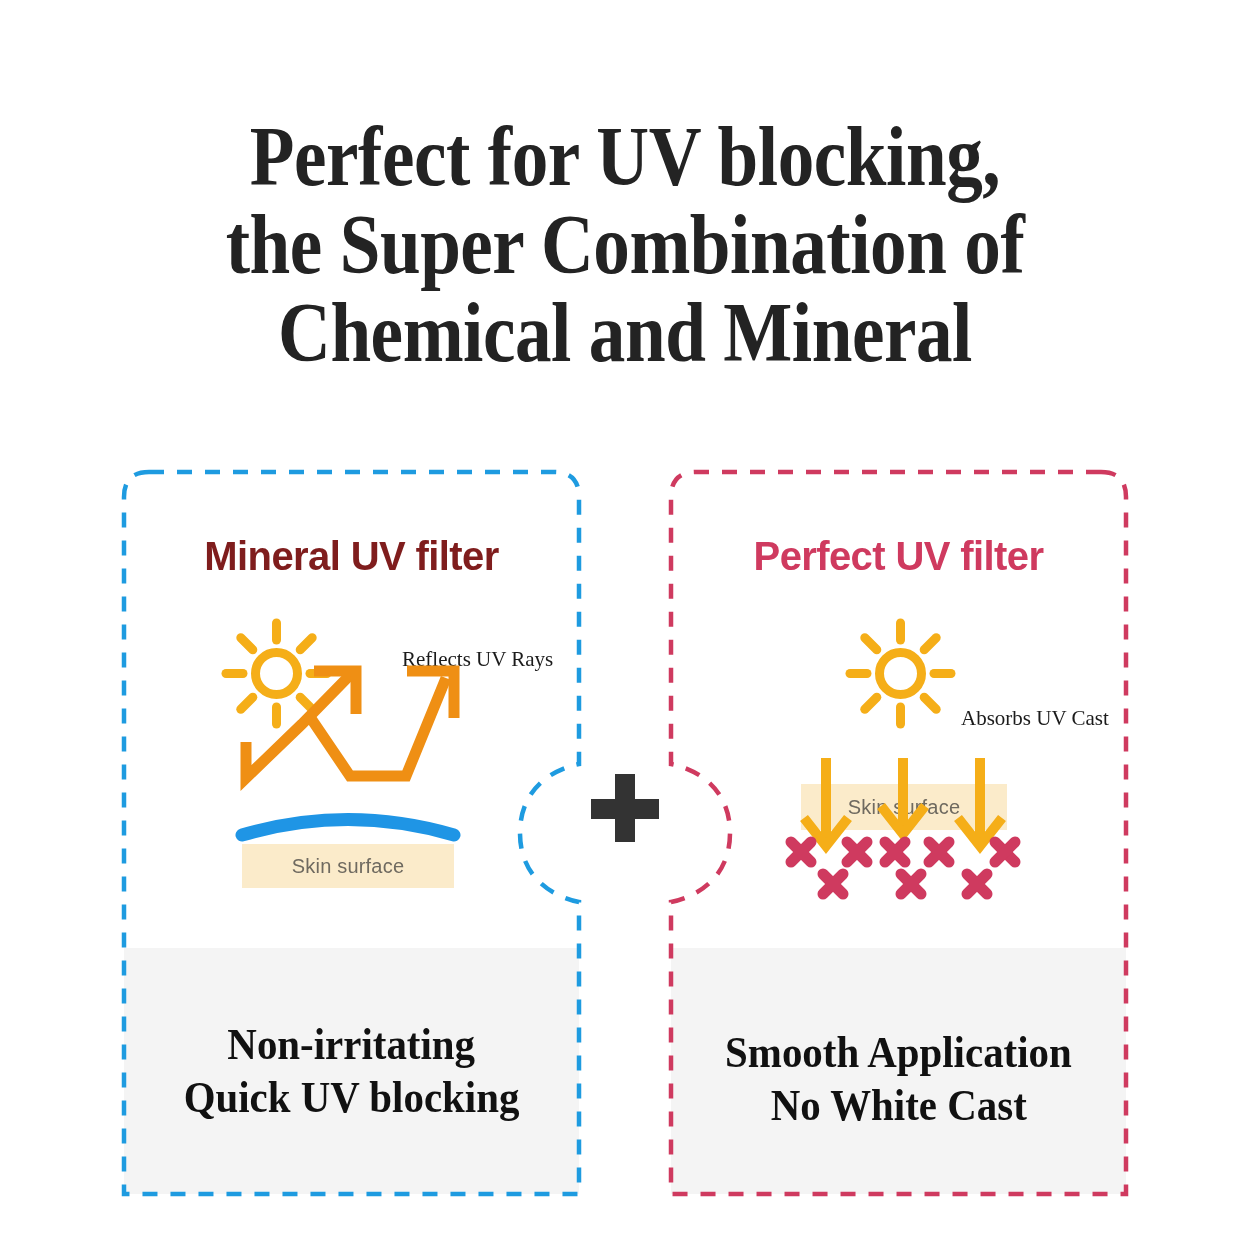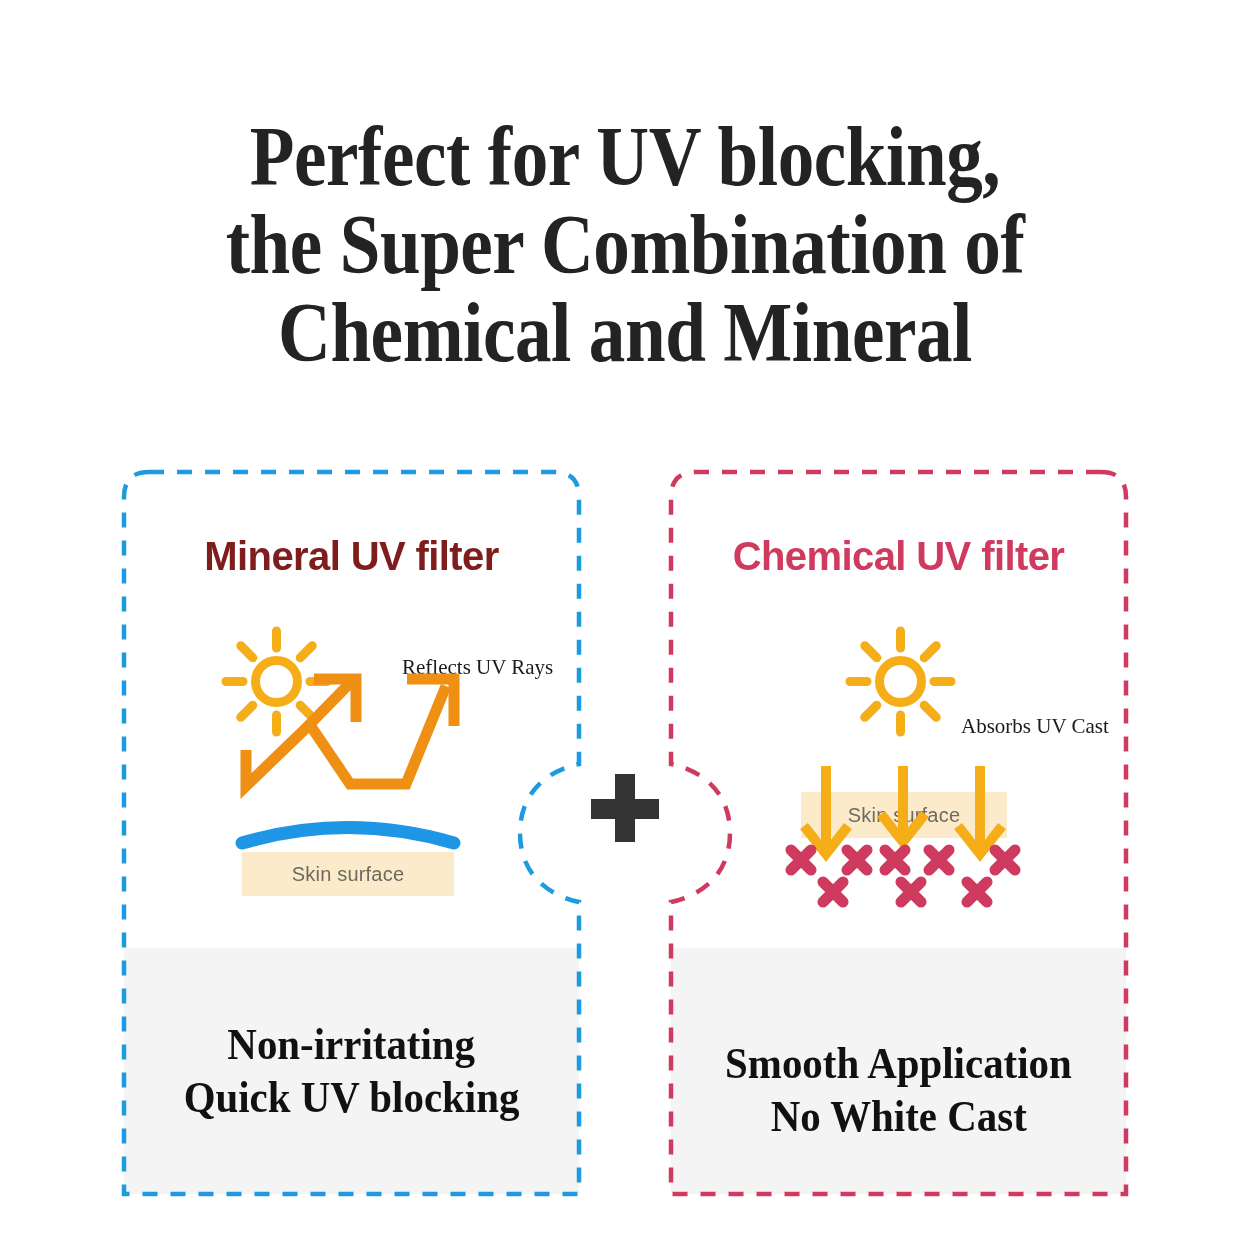--- a/index.html
+++ b/index.html
@@ -65,21 +65,21 @@
     font-size:40px;
     font-weight:bold;
     letter-spacing:-0.6px;
   }
   .head-mineral{color:#7f1d1d;}
   .head-chemical{color:#cf3a5f;}
 
   
   .figure{
     position:absolute;
-    left:0; top:142px;
+    left:0; top:134px;
     width:455px; height:330px;
   }
 
   
   .caption{
     position:absolute;
     font-family:"Liberation Serif", serif;
     font-size:21px;
     color:#1b1b1b;
     white-space:nowrap;
@@ -223,21 +223,21 @@
                Q 4 4 4 29
                L 4 296
                C 4 296 63 305 63 365
                C 63 425 4 434 4 434
                L 4 726
                L 459 726
                L 459 29
                Q 459 4 434 4 Z" fill="none" stroke="#cf3a5f" stroke-width="4.5" stroke-dasharray="15 13" stroke-linecap="butt"></path>
     </svg>
 
-    <div class="panel-head head-chemical">Chemical UV filter</div>
+    <div class="panel-head head-chemical">Perfect UV filter</div>
 
     <div class="figure">
 
       <svg style="position:absolute;left:172px;top:10px;width:115px;height:115px;" viewBox="0 0 115 115">
         <g stroke="#f5ae18" stroke-width="9" stroke-linecap="round" fill="none">
           <circle cx="57.5" cy="57.5" r="21"></circle>
           <line x1="57.5" y1="7" x2="57.5" y2="24"></line>
           <line x1="57.5" y1="91" x2="57.5" y2="108"></line>
           <line x1="7" y1="57.5" x2="24" y2="57.5"></line>
           <line x1="91" y1="57.5" x2="108" y2="57.5"></line>
@@ -299,21 +299,21 @@
             </g>
           <g>
               <line x1="188" y1="46" x2="208" y2="66"></line>
               <line x1="208" y1="46" x2="188" y2="66"></line>
             </g>
         </g>
       </svg>
 
     </div>
 
-    <div class="panel-foot-text" style="top:495px;">
+    <div class="panel-foot-text" style="top:484px;">
       <span>Smooth Application</span>
       <span>No White Cast</span>
     </div>
   </div>
 
 </div>
 
 <div class="plus">
   <i class="h"></i>
   <i class="v"></i>

